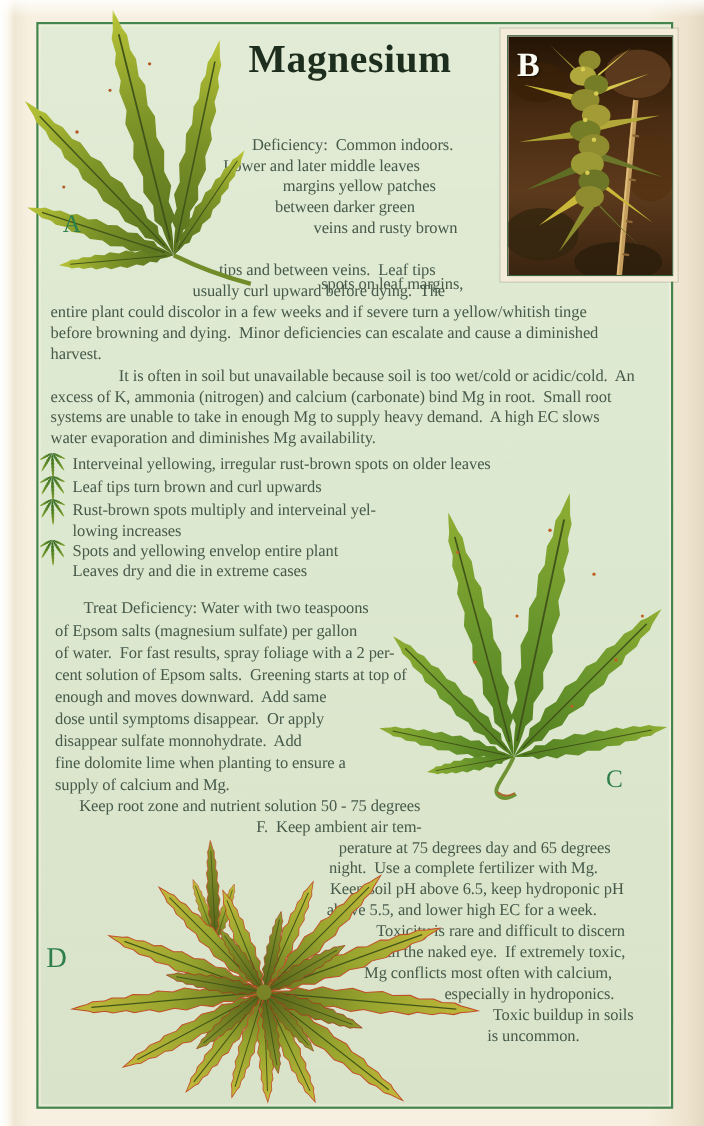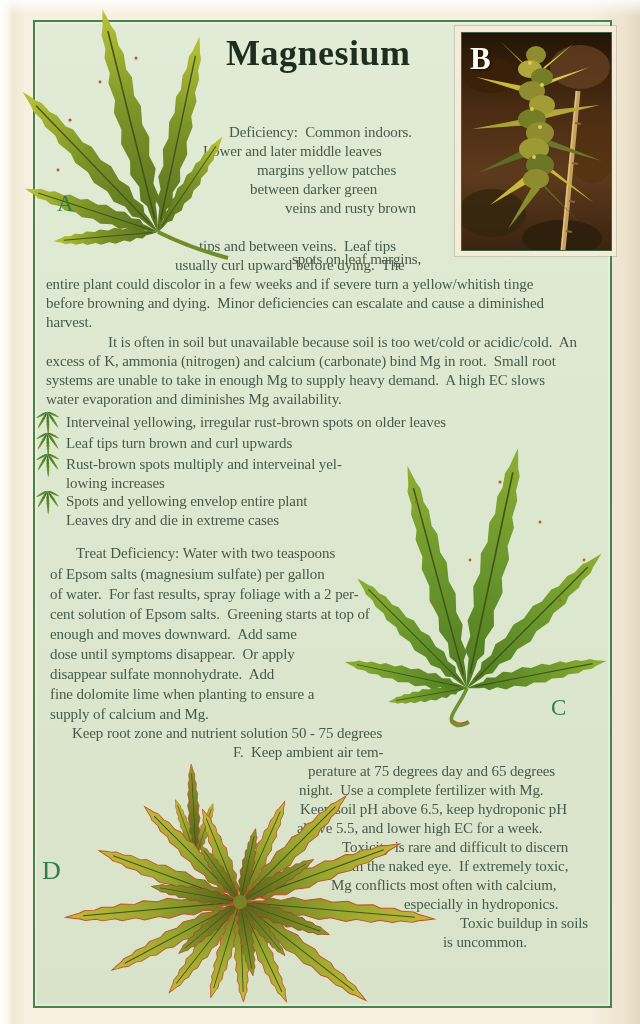--- a/index.html
+++ b/index.html
@@ -280,17 +280,17 @@
       <div class="tl" style="left: 72px; top: 725px;">Keep root zone and nutrient solution 50 - 75 degrees</div>
       <div class="tl" style="left: 233px; top: 744px;">F.  Keep ambient air tem-</div>
       <div class="tl" style="left: 308px; top: 763px;">perature at 75 degrees day and 65 degrees</div>
       <div class="tl" style="left: 299px; top: 782px;">night.  Use a complete fertilizer with Mg.</div>
       <div class="tl" style="left: 300px; top: 801px;">Keep soil pH above 6.5, keep hydroponic pH</div>
       <div class="tl" style="left: 297px; top: 820px;">above 5.5, and lower high EC for a week.</div>
       <div class="tl" style="left: 342px; top: 839px;">Toxicity is rare and difficult to discern</div>
       <div class="tl" style="left: 337px; top: 858px;">with the naked eye.  If extremely toxic,</div>
       <div class="tl" style="left: 331px; top: 877px;">Mg conflicts most often with calcium,</div>
       <div class="tl" style="left: 404px; top: 896px;">especially in hydroponics.</div>
-      <div class="tl" style="left: 460px; top: 915px;">Toxic buildup in soils</div>
+      <div class="tl" style="left: 448px; top: 915px;">Toxic buildup in soils</div>
       <div class="tl" style="left: 443px; top: 934px;">is uncommon.</div>
     </div>
 
 </div>
 
 </body></html>

